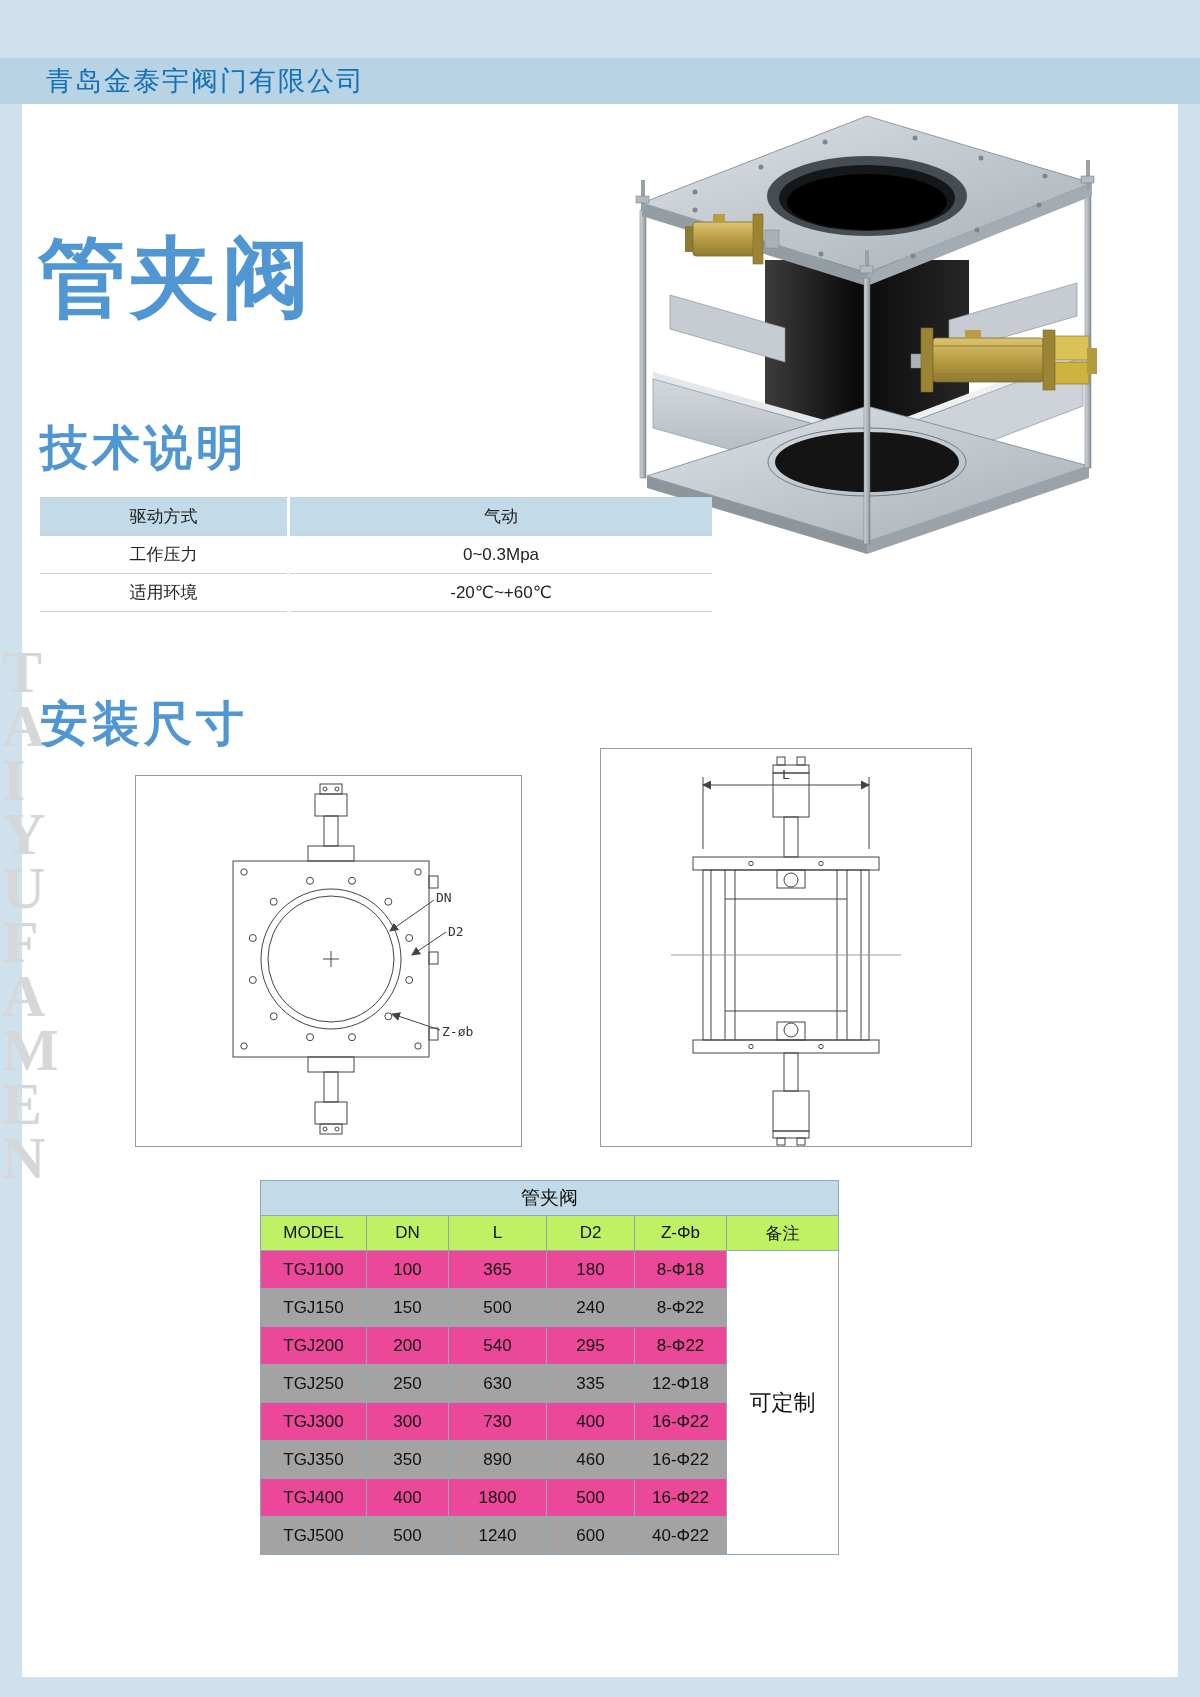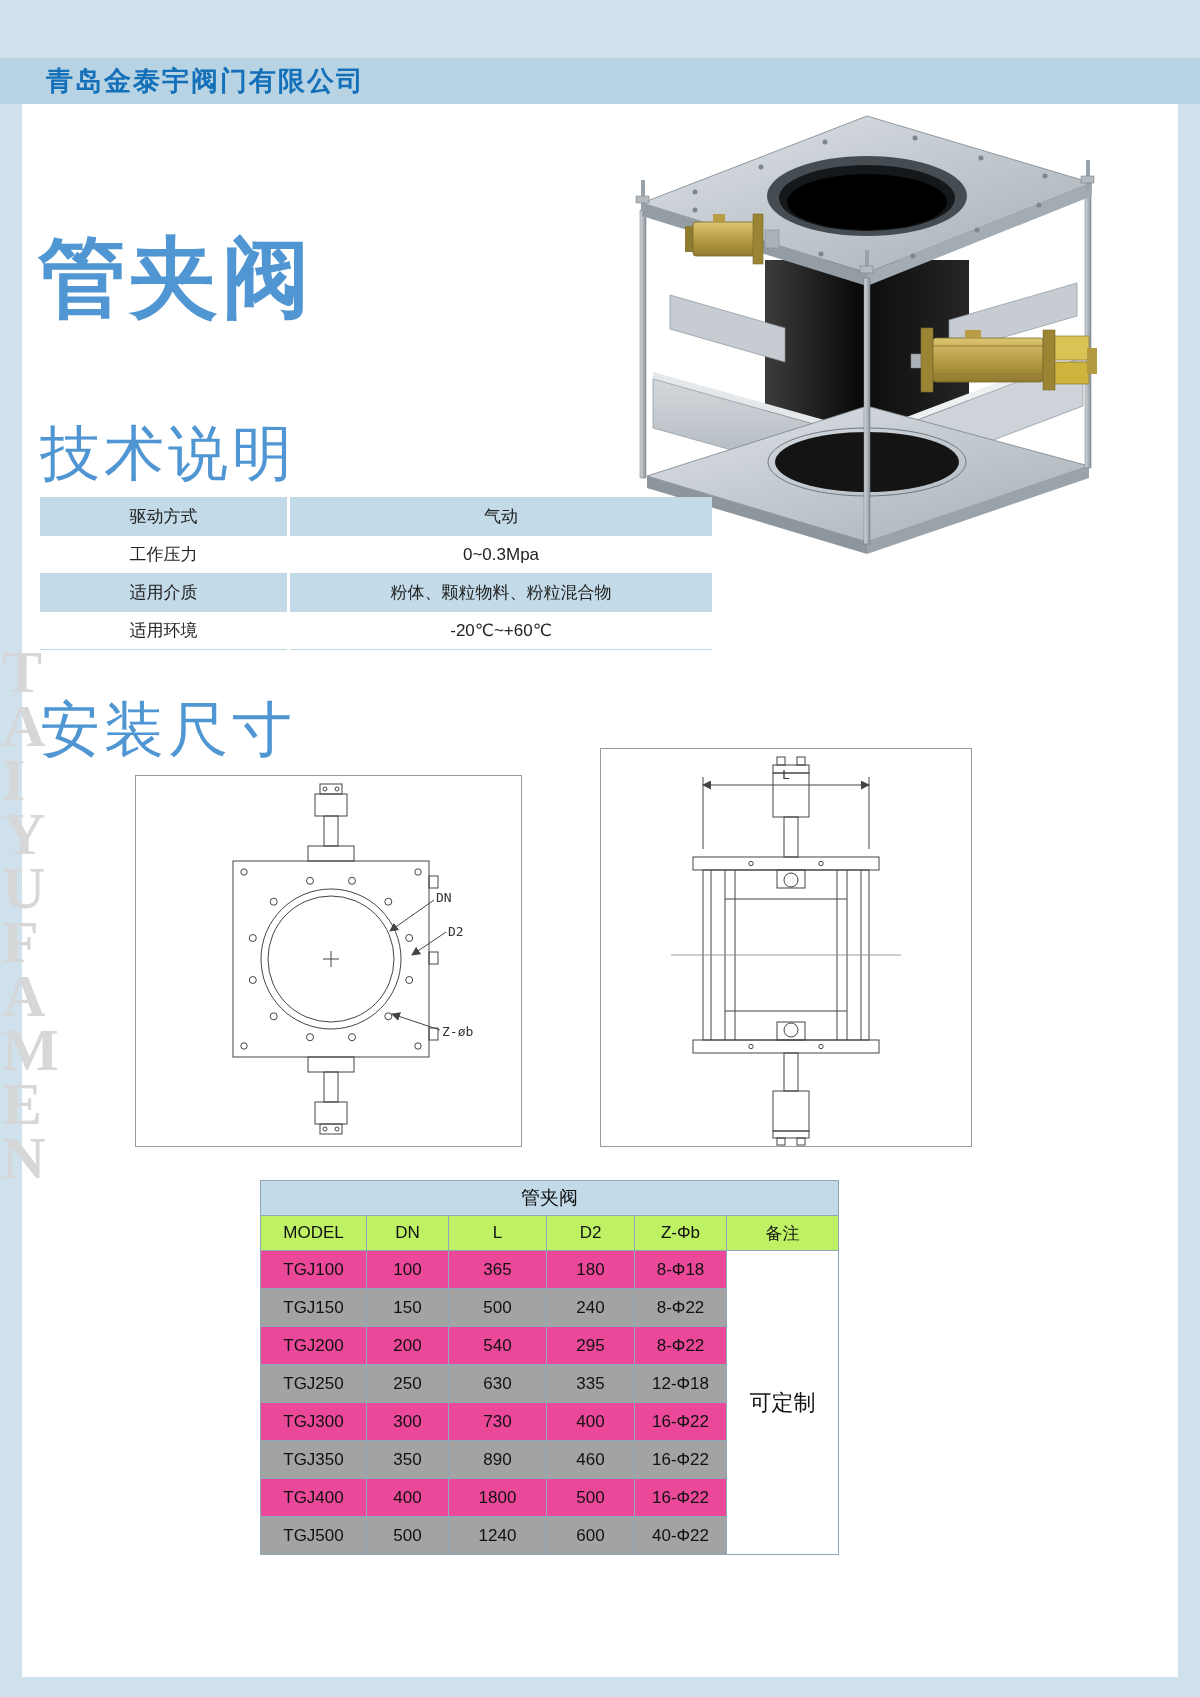--- a/index.html
+++ b/index.html
@@ -3,35 +3,35 @@
 <meta charset="utf-8">
 <style>
   html,body{margin:0;padding:0;background:#ffffff;}
   .page{
     position:relative;width:1200px;height:1697px;background:#ffffff;
     font-family:"Liberation Sans","DejaVu Sans",sans-serif;overflow:hidden;
   }
   
   .frame-top{position:absolute;top:0;left:0;width:1200px;height:58px;background:#cfe1ec;z-index:0;}
   .company-bar{position:absolute;top:58px;left:0;width:1200px;height:46px;background:#b7d3e4;display:flex;align-items:center;z-index:2;}
-  .company-bar span{margin-left:46px;font-size:27px;font-weight:bold;color:#1470b8;letter-spacing:2px;}
+  .company-bar span{margin-left:46px;font-size:27px;font-weight:normal;color:#1470b8;letter-spacing:2px;}
   .frame-left{position:absolute;top:104px;left:0;width:22px;height:1593px;background:#cfe1ec;z-index:0;}
   .frame-right{position:absolute;top:104px;right:0;width:22px;height:1593px;background:#cfe1ec;z-index:0;}
   .frame-bottom{position:absolute;left:0;bottom:0;width:1200px;height:20px;background:#cfe1ec;z-index:0;}
   
   .watermark{
     position:absolute;left:2px;top:645px;z-index:1;display:flex;flex-direction:column;
     color:#d5d7d9;font-weight:bold;font-size:60px;line-height:0.9;
     font-family:"Liberation Serif","DejaVu Serif",serif;user-select:none;
   }
   
   .doc-title{position:absolute;left:38px;top:234px;margin:0;z-index:2;
     font-size:88px;line-height:1;font-weight:bold;color:#4f96d2;letter-spacing:4px;}
   .sec-heading{position:absolute;left:40px;margin:0;z-index:2;
-    font-size:60px;line-height:1;font-weight:normal;color:#4f96d2;letter-spacing:4px;}
+    font-size:48px;line-height:1;font-weight:bold;color:#4f96d2;letter-spacing:4px;}
   .sec-tech{top:424px;}
   .sec-install{top:700px;}
   
   .tech-table{position:absolute;left:40px;top:497px;width:672px;z-index:2;
     border-collapse:collapse;font-size:17px;color:#222;}
   .tech-table td{border-top:1px solid #c2d6e2;border-bottom:1px solid #c2d6e2;
     height:37px;text-align:center;padding:0;}
   .tech-table td.lbl{width:247px;border-right:3px solid #ffffff;}
   .tech-table tr.shade td{background:#c3dbe9;}
   
@@ -187,24 +187,20 @@
   <table class="tech-table">
     <tbody>
         <tr class="shade">
           <td class="lbl">驱动方式</td>
           <td class="val">气动</td>
         </tr>
         <tr>
           <td class="lbl">工作压力</td>
           <td class="val">0~0.3Mpa</td>
         </tr>
-        <tr class="shade">
-          <td class="lbl">适用介质</td>
-          <td class="val">粉体、颗粒物料、粉粒混合物</td>
-        </tr>
         <tr>
           <td class="lbl">适用环境</td>
           <td class="val">-20℃~+60℃</td>
         </tr>
       </tbody>
   </table>
 
   <div class="drawing drawing-left">
     <svg viewBox="0 0 385 370" aria-hidden="true">
       <defs>

